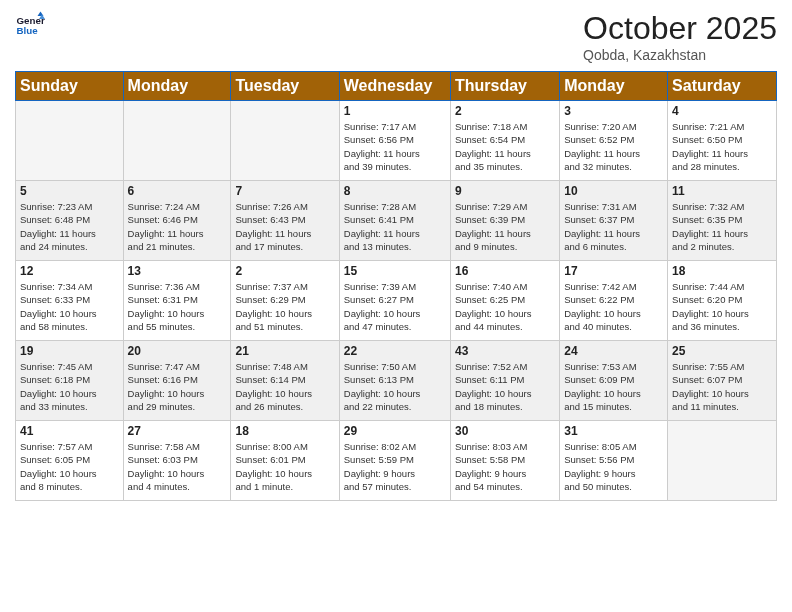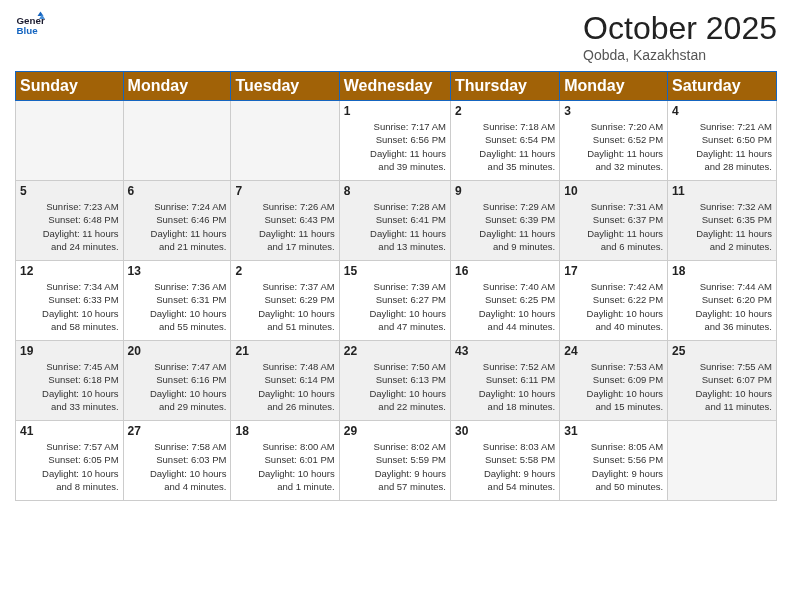--- a/index.html
+++ b/index.html
@@ -73,21 +73,20 @@
     .day-number {
       font-size: 12px;
       font-weight: bold;
       color: #222;
       margin-bottom: 2px;
     }
     .day-info {
       font-size: 9.5px;
       color: #333;
       line-height: 1.4;
-      text-align: right;
     }
     .row-shaded td {
       background: #f0f0f0;
     }
   </style>
 </head>
 <body>
 
 <div class="page">
   <div class="header">

